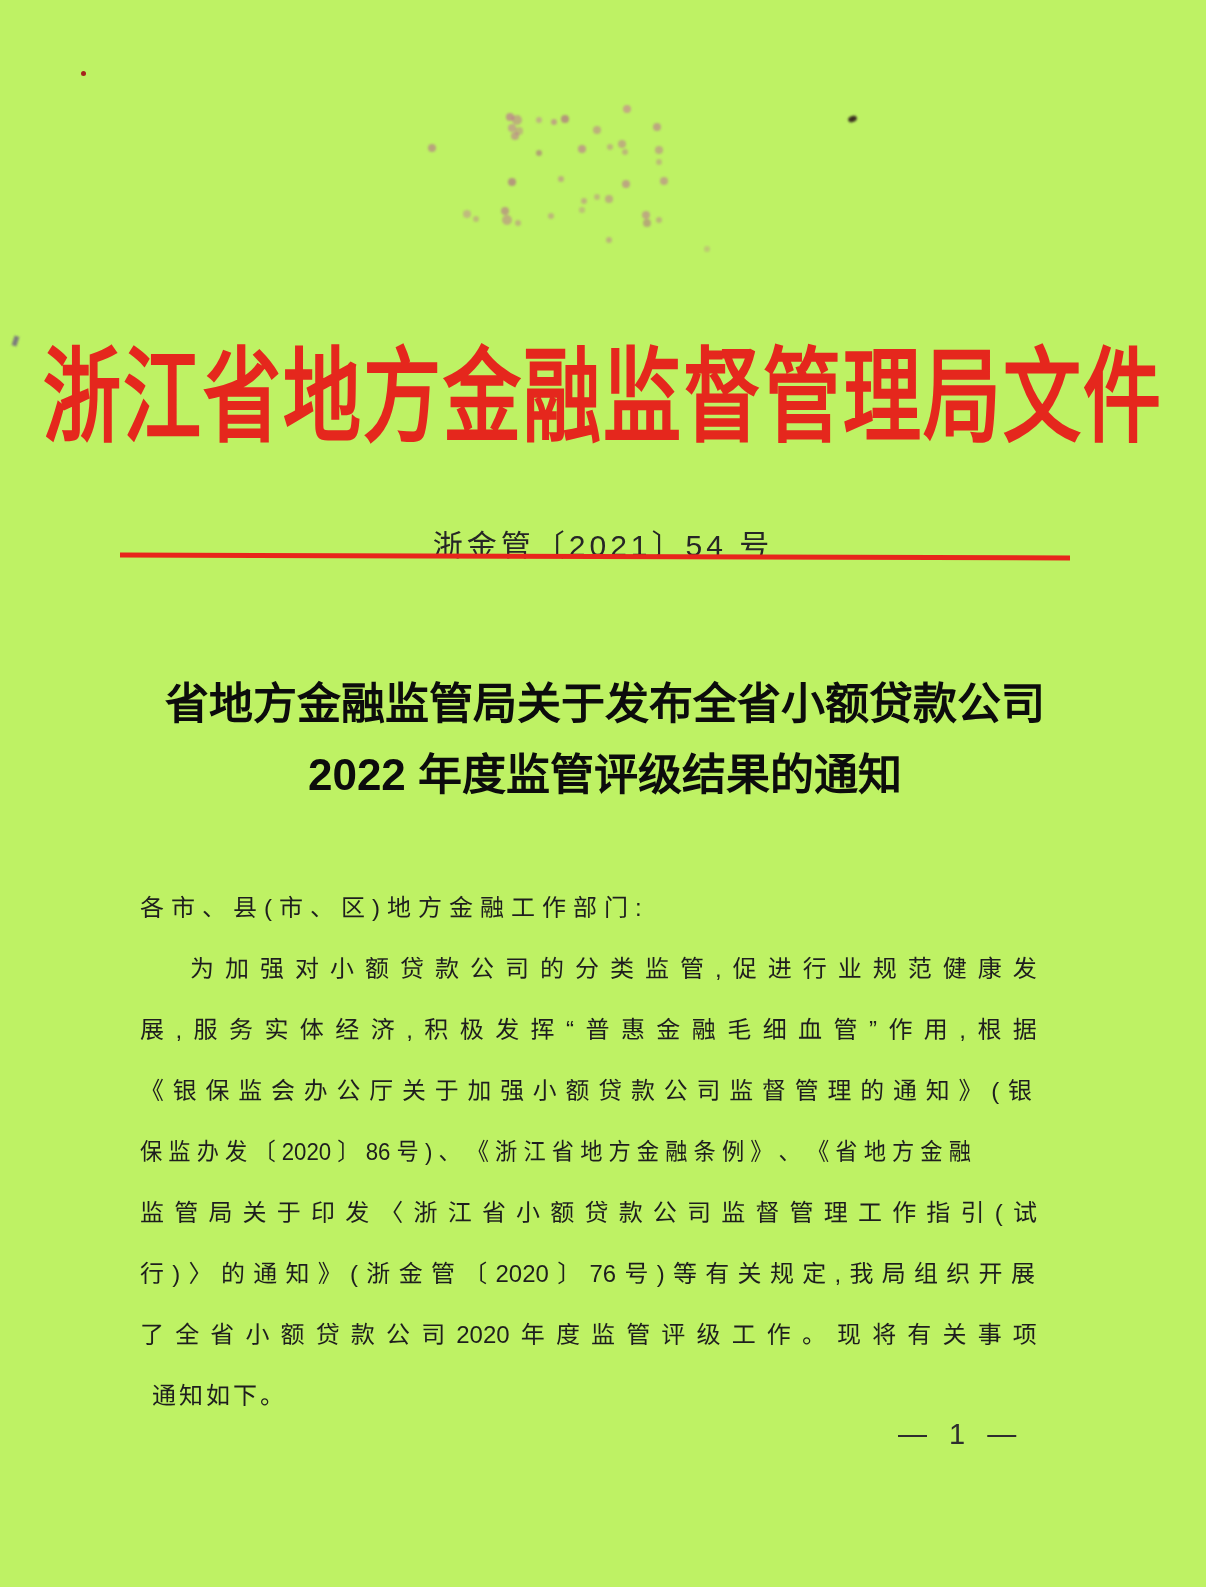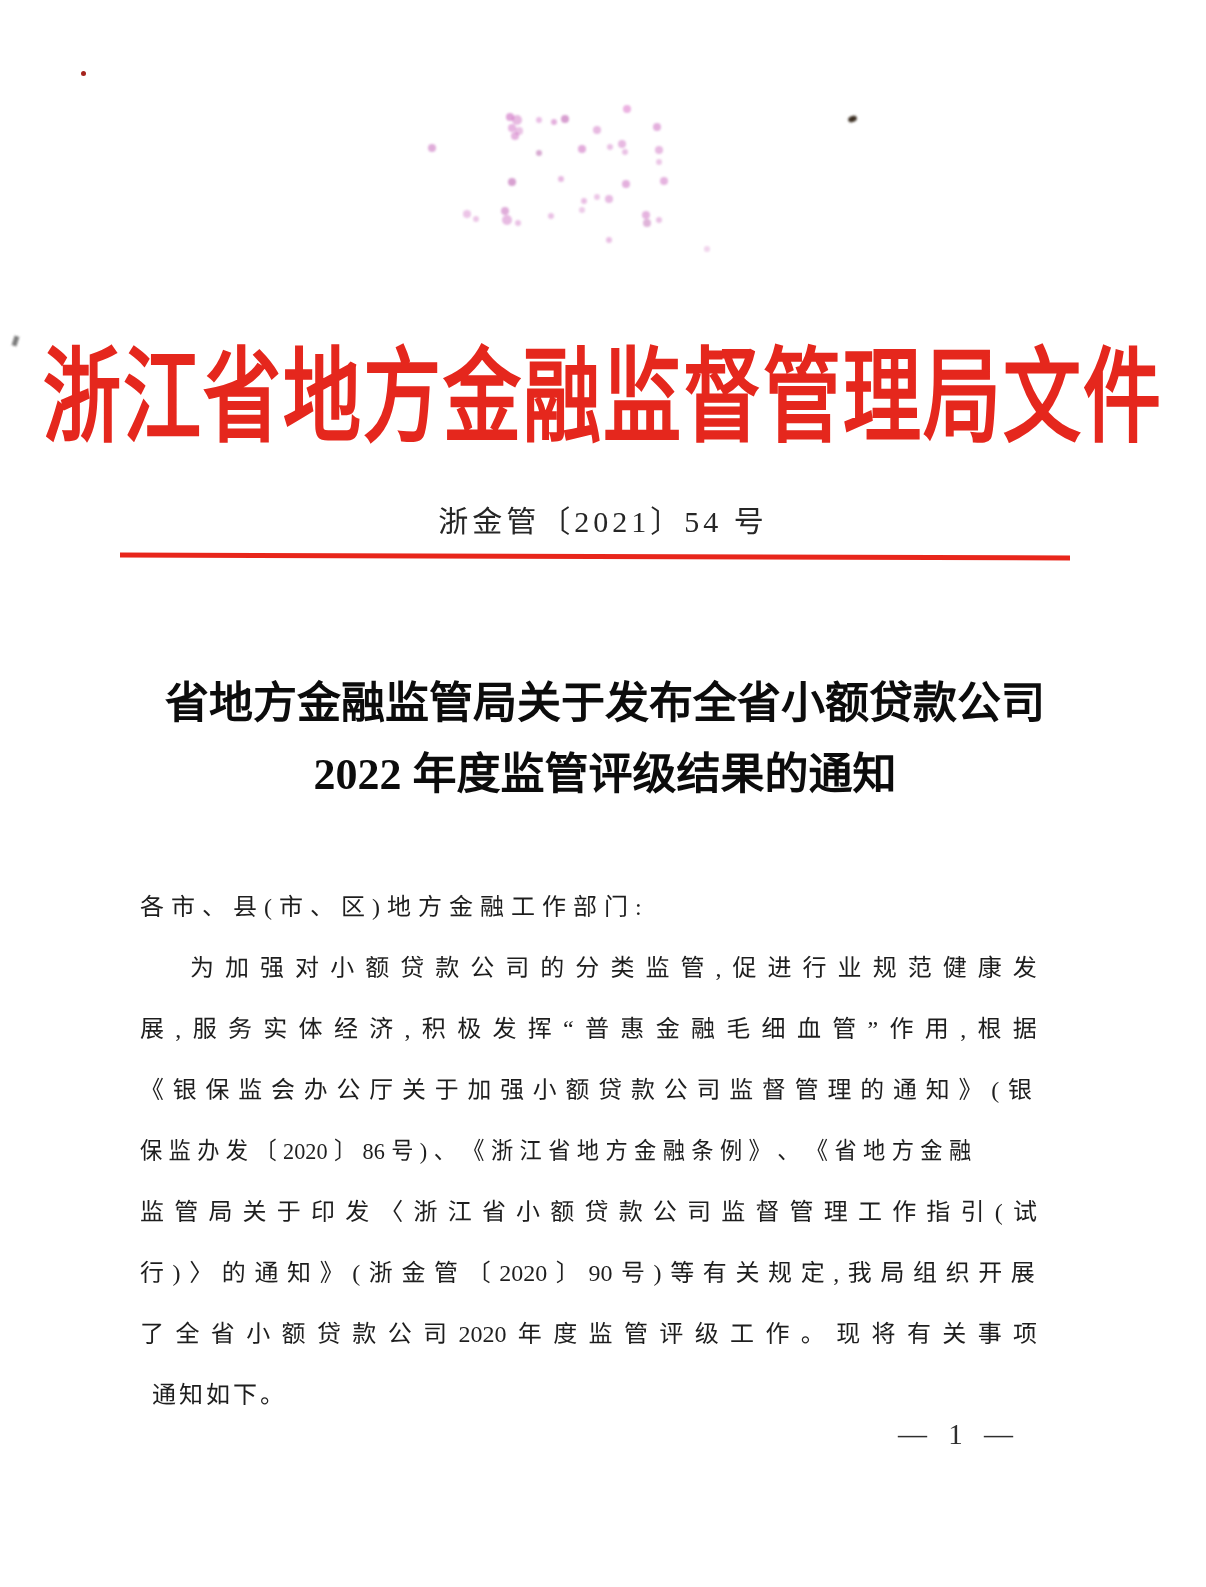--- a/index.html
+++ b/index.html
@@ -1,23 +1,23 @@
 <!DOCTYPE html>
 <html lang="zh-CN" style="--header-red: #e5271d; --rule-red: #e8261b;"><head>
 <meta charset="utf-8">
 <style>
   html, body { margin: 0; padding: 0; background: #e9e9e9; }
   .page {
     position: relative;
     width: 1206px;
     height: 1587px;
     margin: 0 auto;
-    background: #ffffff;
+    background: #bef264;
     overflow: hidden;
-    font-family: Liberation Serif, serif;
+    font-family: Liberation Sans, sans-serif;
   }
 
   
   .red-head {
     position: absolute;
     top: 313px;
     left: 0;
     width: 100%;
     text-align: center;
     font-size: 78px;
@@ -25,21 +25,21 @@
     color: var(--header-red, #e5271d);
     letter-spacing: 2px;
     white-space: nowrap;
     transform: scaleY(1.33);
     transform-origin: 50% 0;
   }
 
   
   .doc-no {
     position: absolute;
-    top: 497px;
+    top: 521px;
     left: 0;
     width: 100%;
     text-align: center;
     font-size: 30px;
     letter-spacing: 4px;
     color: #262626;
     white-space: nowrap;
   }
 
   
@@ -360,21 +360,21 @@
         <span>通</span>
         <span>知</span>
         <span>》</span>
         <span>(</span>
         <span>浙</span>
         <span>金</span>
         <span>管</span>
         <span>〔</span>
         <span>2020</span>
         <span>〕</span>
-        <span>90</span>
+        <span>76</span>
         <span>号</span>
         <span>)</span>
         <span>等</span>
         <span>有</span>
         <span>关</span>
         <span>规</span>
         <span>定</span>
         <span>,</span>
         <span>我</span>
         <span>局</span>

